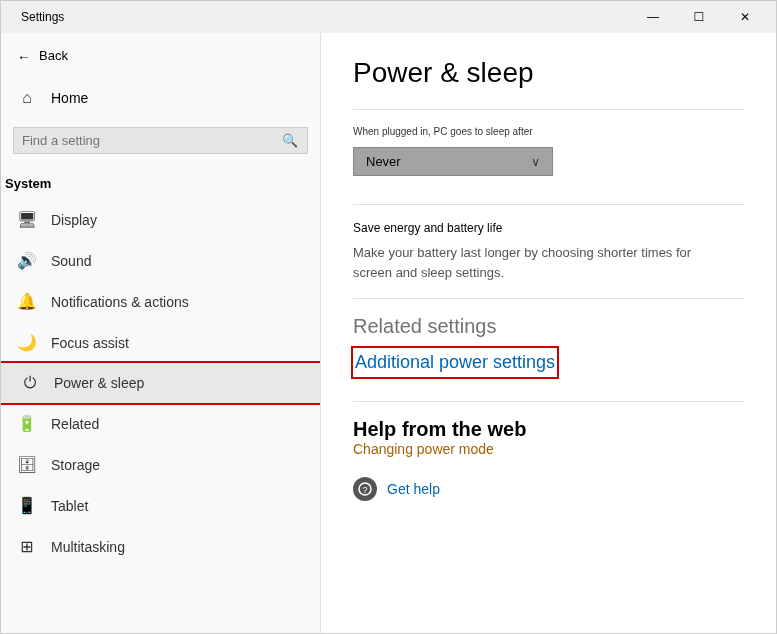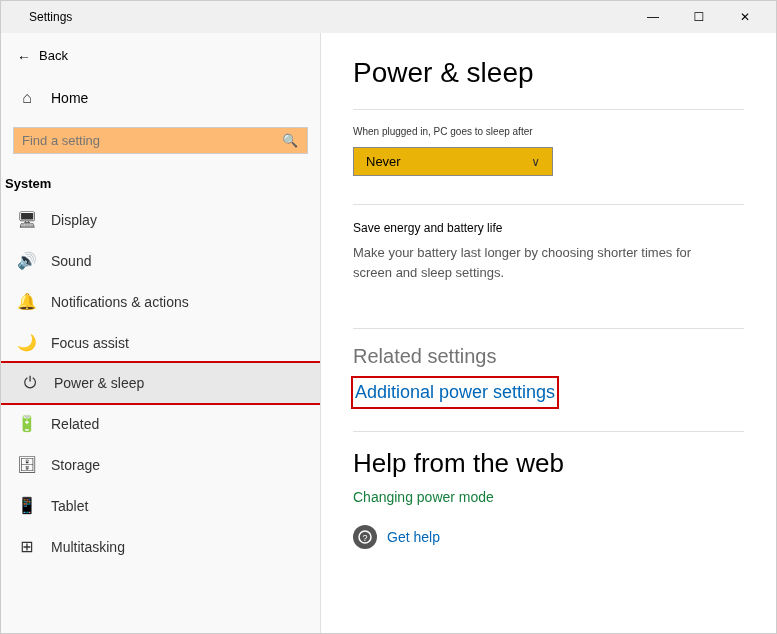--- a/index.html
+++ b/index.html
@@ -19,21 +19,21 @@
       display: flex;
       flex-direction: column;
       border: 1px solid #ccc;
     }
     .titlebar {
       display: flex;
       align-items: center;
       justify-content: space-between;
       background: #f0f0f0;
       height: 32px;
-      padding: 0 8px 0 28px;
+      padding: 0 8px 0 20px;
       flex-shrink: 0;
     }
     .titlebar-title {
       font-size: 12px;
       color: #000;
     }
     .titlebar-controls {
       display: flex;
       gap: 0;
     }
@@ -82,21 +82,21 @@
       gap: 14px;
       padding: 12px 16px;
       cursor: pointer;
       font-size: 14px;
     }
     .search-box {
       margin: 8px 12px;
       display: flex;
       align-items: center;
       border: 1px solid #ccc;
-      background: #fdba74;
+      background: #e5e5e5;
       padding: 5px 8px;
     }
     .search-input {
       border: none;
       outline: none;
       font-size: 13px;
       flex: 1;
       background: transparent;
       color: #555;
     }
@@ -151,36 +151,36 @@
     .dropdown-select {
       display: flex;
       align-items: center;
       border: 1px solid #888;
       padding: 6px 12px;
       width: 200px;
       cursor: pointer;
       font-size: 13px;
       margin-bottom: 28px;
       justify-content: space-between;
-      background: #eab308;
+      background: #a3a3a3;
     }
     .dropdown-arrow {
       font-size: 12px;
       color: #333;
     }
     .save-energy-title {
       font-size: 12px;
       font-weight: 400;
       color: #000;
       margin-bottom: 8px;
     }
     .save-energy-desc {
       font-size: 13px;
       color: #555;
-      margin-bottom: 46px;
+      margin-bottom: 16px;
       max-width: 380px;
       line-height: 1.5;
     }
     .related-title {
       font-size: 20px;
       font-weight: 400;
       color: #737373;
       margin-bottom: 10px;
     }
     .related-link-box {
@@ -189,27 +189,26 @@
       padding: 4px 2px;
       margin-bottom: 24px;
     }
     .related-link {
       color: #0067b8;
       font-size: 18px;
       cursor: pointer;
       text-decoration: none;
     }
     .help-title {
-      font-size: 26px;
-      font-weight: 400;
-      color: #000;
-      margin-bottom: 10px;
+      font-size: 20px;
+      font-weight: 700;
+      color: #000;
     }
     .help-link {
-      color: #15803d;
+      color: #a16207;
       font-size: 14px;
       cursor: pointer;
       text-decoration: none;
       display: block;
       margin-bottom: 20px;
     }
     .feedback-section {
       display: flex;
       flex-direction: column;
       gap: 12px;

